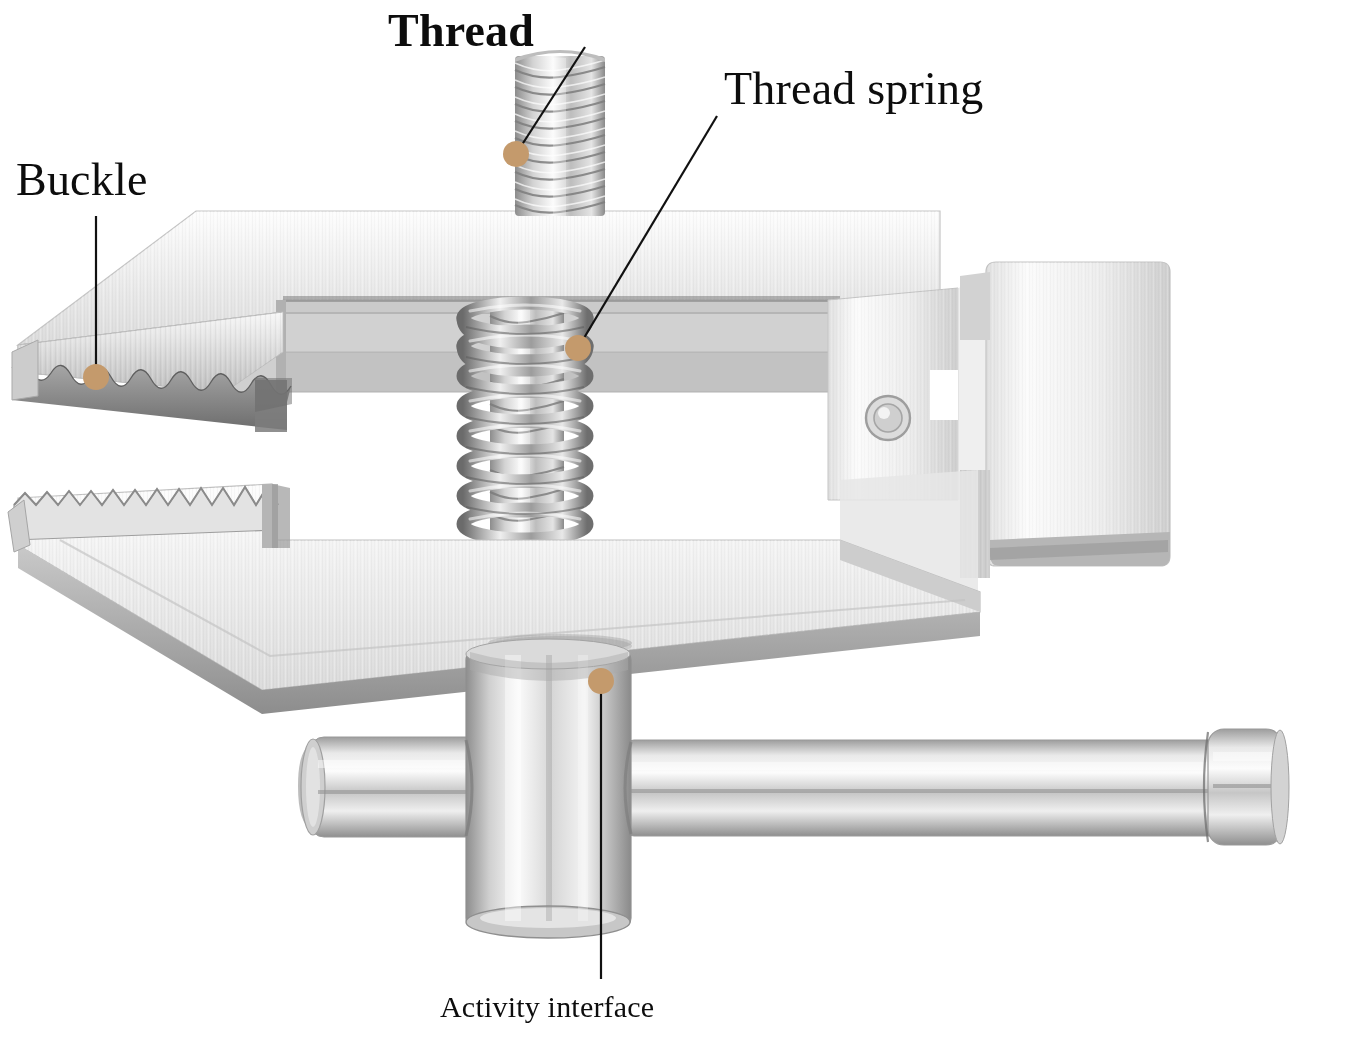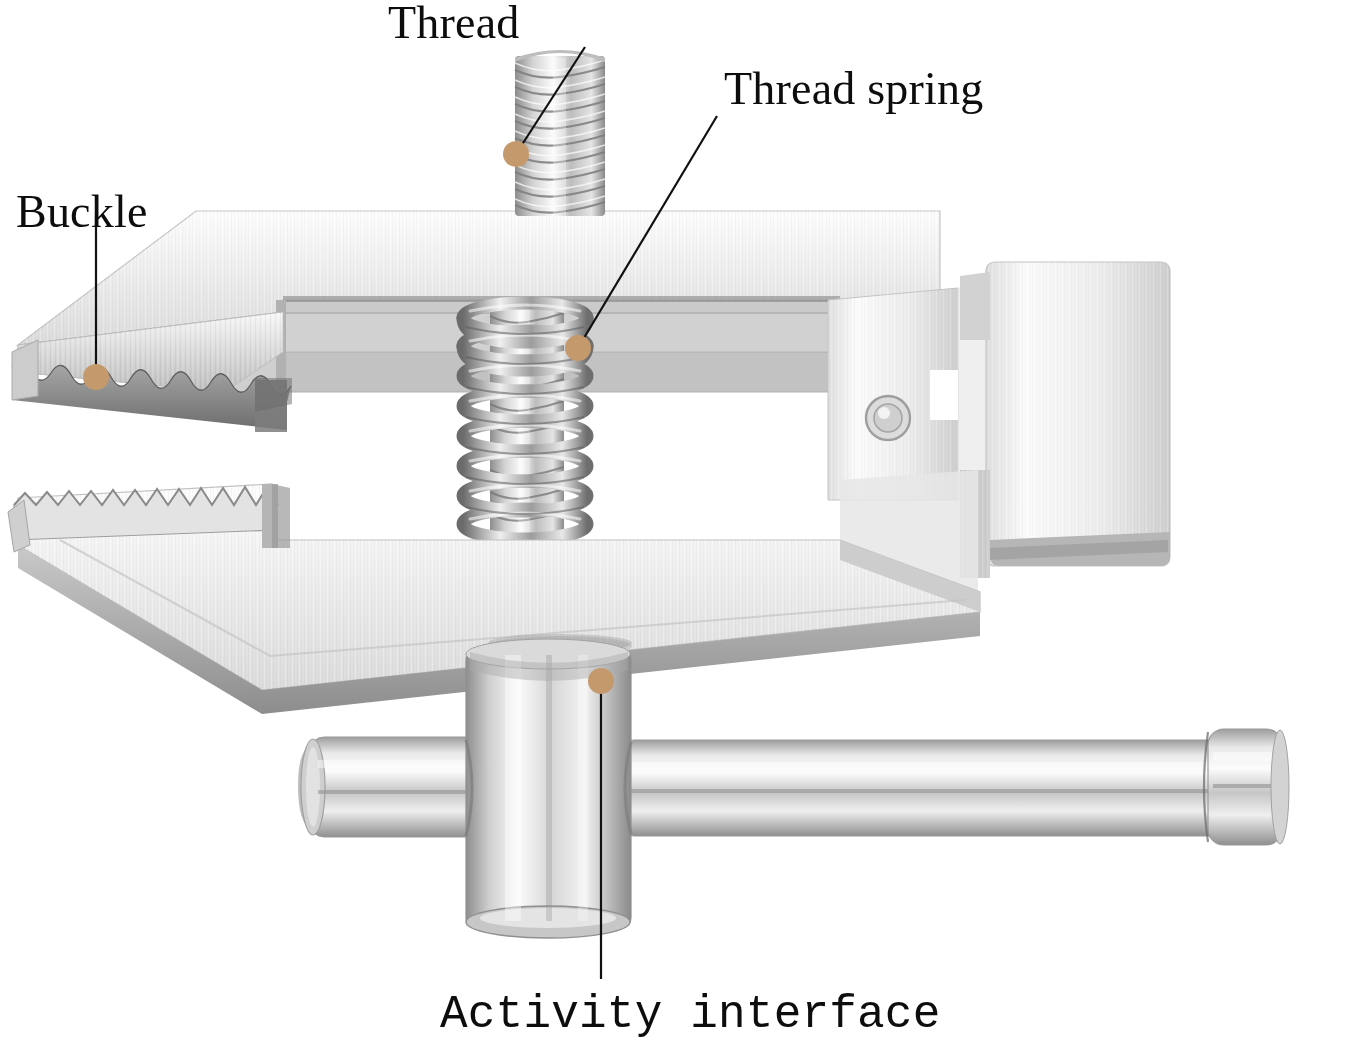--- a/index.html
+++ b/index.html
@@ -26,24 +26,24 @@
   }
   .callout-label {
     position: absolute;
     color: #0d0d0d;
     font-family: "Liberation Serif", "DejaVu Serif", serif;
     font-weight: 400;
     white-space: nowrap;
     line-height: 1;
     letter-spacing: 0.2px;
   }
-  #label-thread   { left: 388px; top: 0px;    font-size: 46px; }
+  #label-thread   { left: 388px; top: 8px;    font-size: 46px; font-weight: bold; }
   #label-metal    { left: 724px; top: 66px;   font-size: 46px; }
-  #label-buckle   { left: 16px;  top: 157px;  font-size: 46px; margin-top: 32px; }
-  #label-activity { left: 440px; top: 992px;  font-size: 46px; font-family: Liberation Mono, monospace; }
+  #label-buckle   { left: 16px;  top: 157px;  font-size: 46px; }
+  #label-activity { left: 440px; top: 992px;  font-size: 30px; }
 </style>
 </head>
 <body>
 
 <div id="stage">
 
   <svg id="artwork" viewBox="0 0 1366 1056" xmlns="http://www.w3.org/2000/svg">
     <defs>
 
       <linearGradient id="gTopFace" x1="0" y1="0" x2="0" y2="1">

